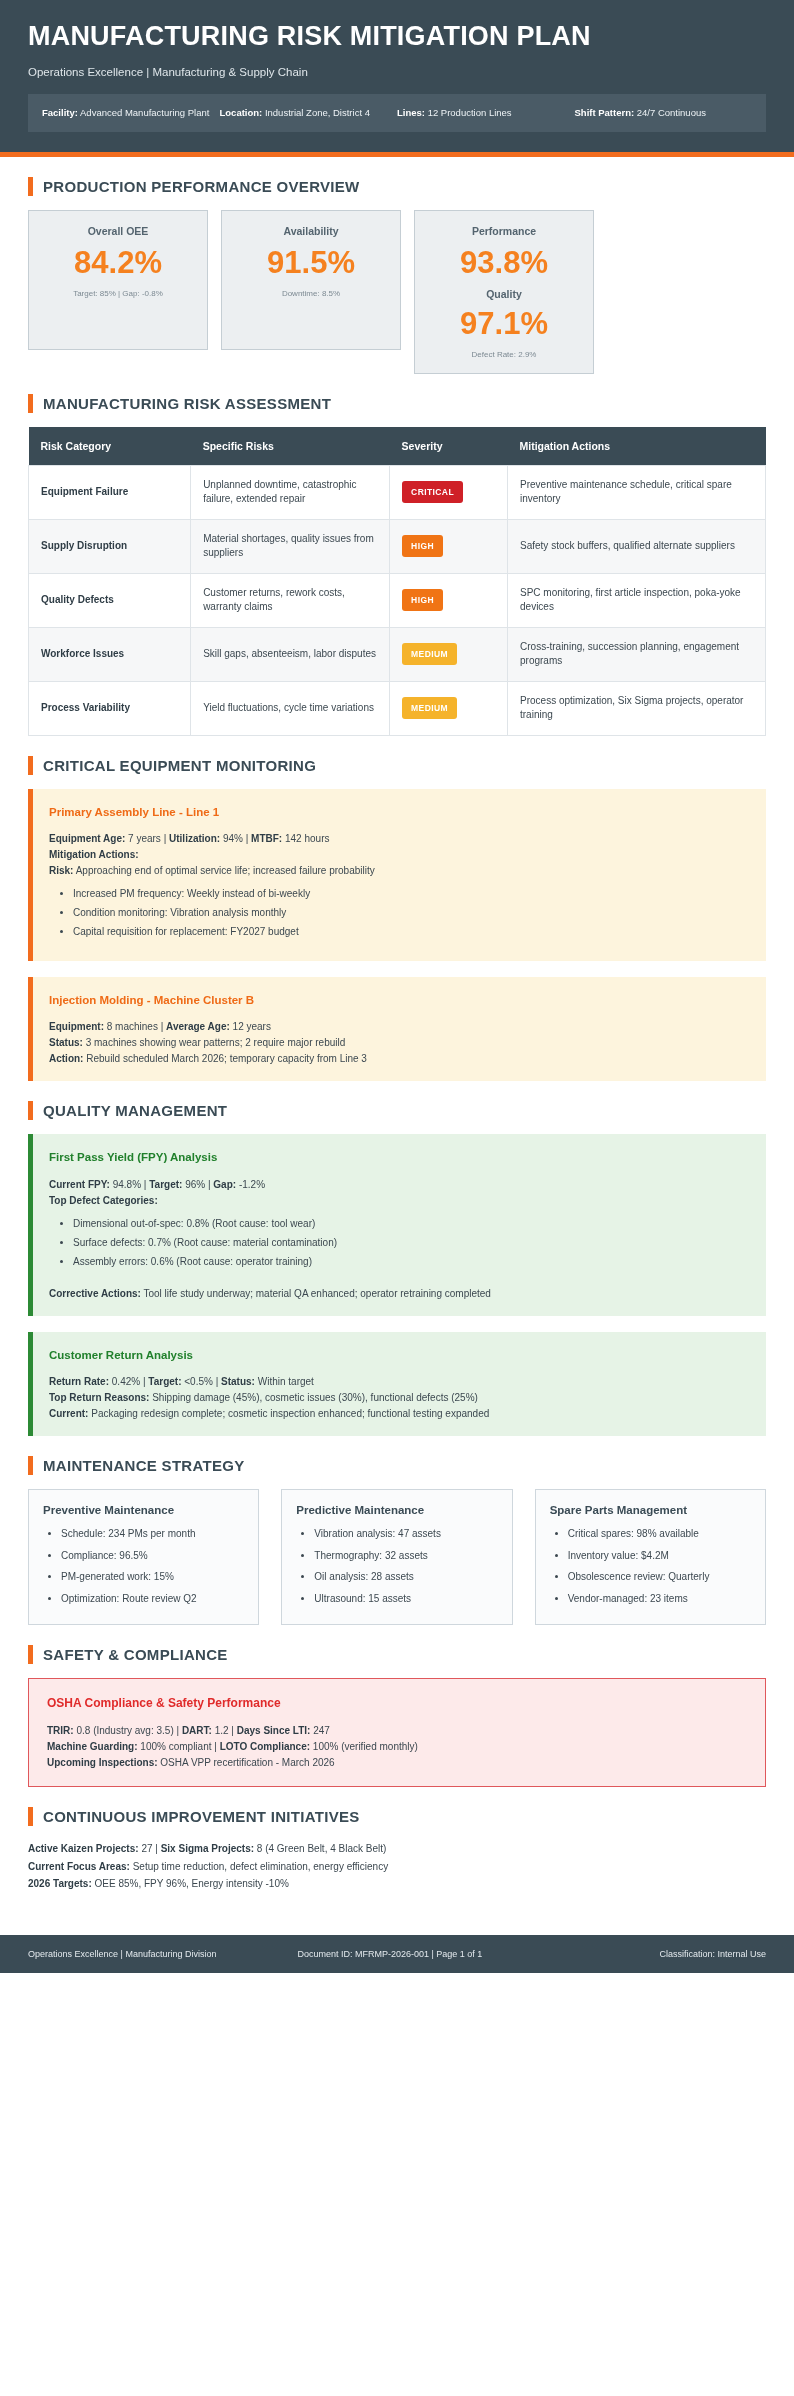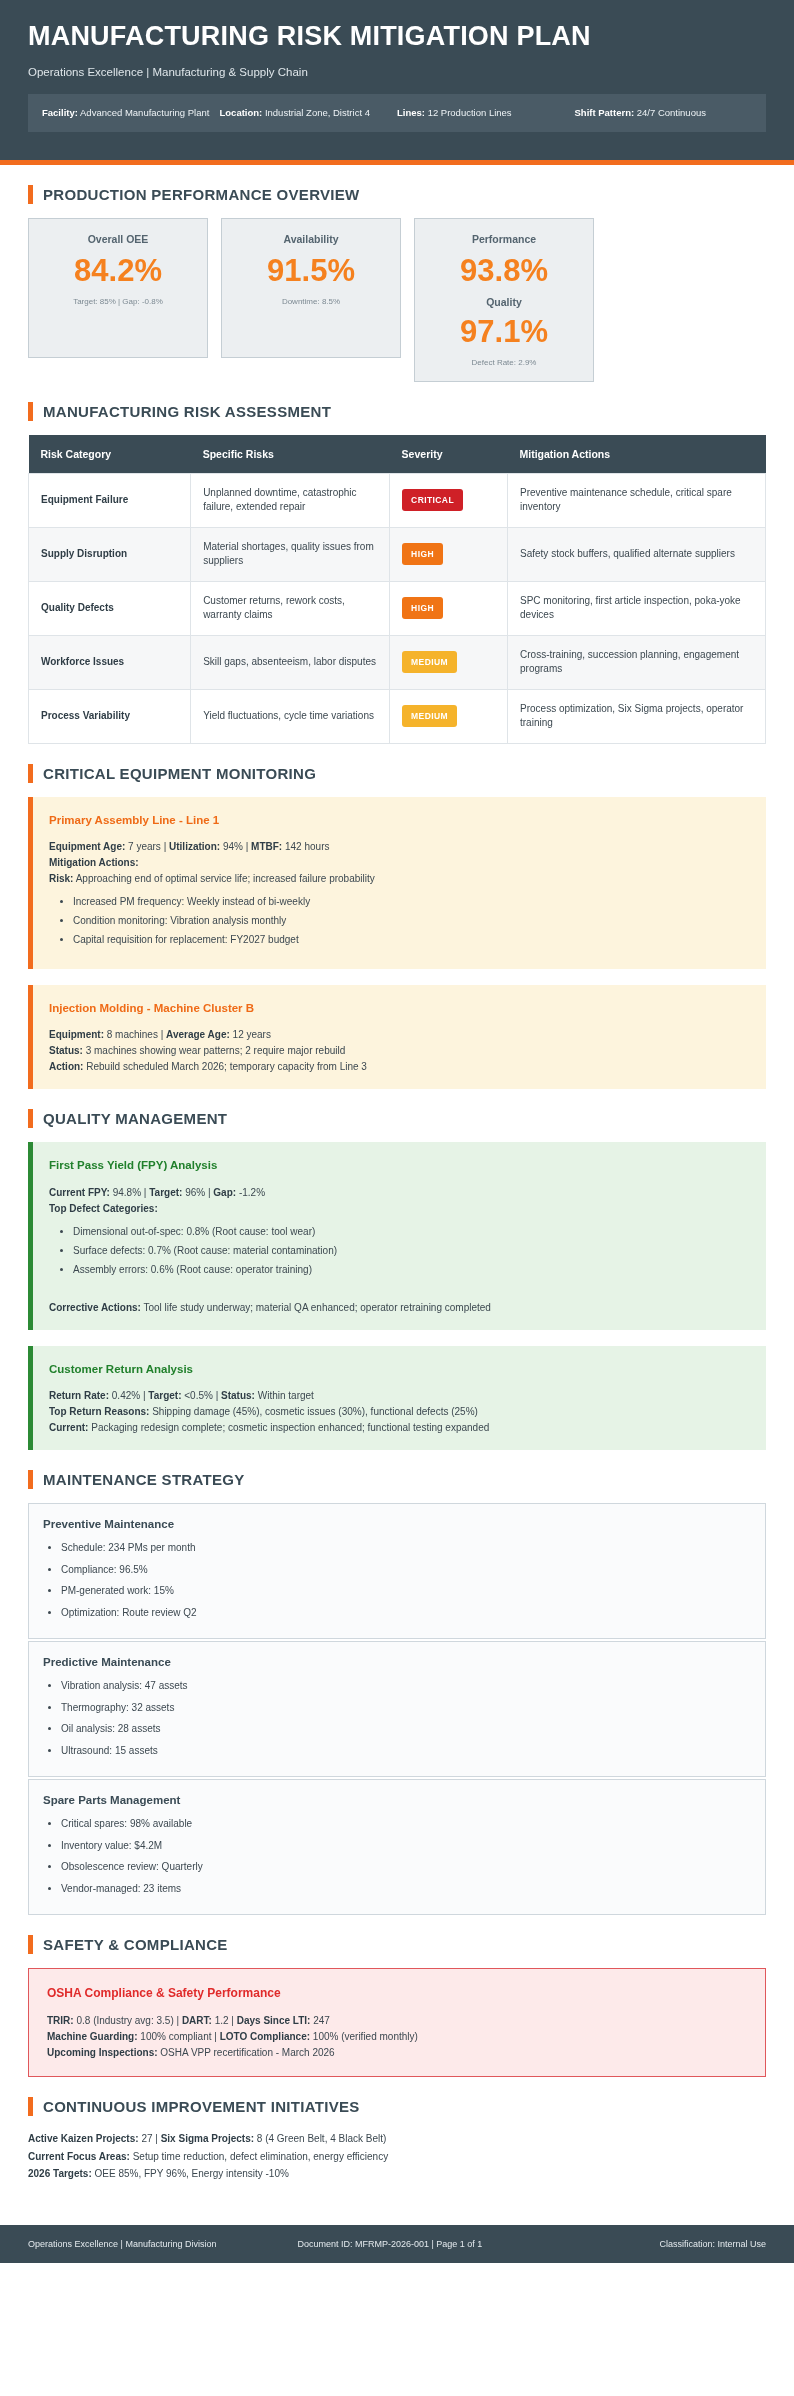--- a/index.html
+++ b/index.html
@@ -8,21 +8,21 @@
     width: 794px;
     background: #ffffff;
     font-family: "Liberation Sans", sans-serif;
     color: #2f4050;
     -webkit-font-smoothing: antialiased;
   }
 
   
   .doc-header {
     background: #3a4b55;
-    padding: 22px 28px 28px 28px;
+    padding: 22px 28px 20px 28px;
     border-bottom: 5px solid #f26c1e;
   }
   .doc-title {
     color: #ffffff;
     font-size: 27px;
     font-weight: bold;
     letter-spacing: 0.2px;
     margin: 0 0 14px 0;
     line-height: 1.1;
   }
@@ -166,24 +166,24 @@
     padding: 15px 18px;
   }
   .alert-box.danger .box-title { color: #e02b2b; font-size: 12px; }
   .alert-box b { font-weight: bold; color: #2f3d46; }
   .alert-box ul {
     margin: 7px 0 7px 0;
     padding-left: 24px;
   }
   .alert-box ul li { margin-bottom: 3px; }
   .alert-box p { margin: 0; }
-  .alert-box .spaced { margin-top: 22px; }
-
-  
-  .card-row { display: flex; gap: 2px; align-items: stretch; flex-direction: column; }
+  .alert-box .spaced { margin-top: 16px; }
+
+  
+  .card-row { display: flex; gap: 22px; align-items: stretch; }
   .mini-card {
     flex: 1;
     border: 1px solid #cfd7dd;
     background: #fafbfc;
     padding: 14px 14px 12px 14px;
   }
   .mini-card h4 {
     margin: 0 0 10px 0;
     font-size: 11.5px;
     font-weight: bold;

